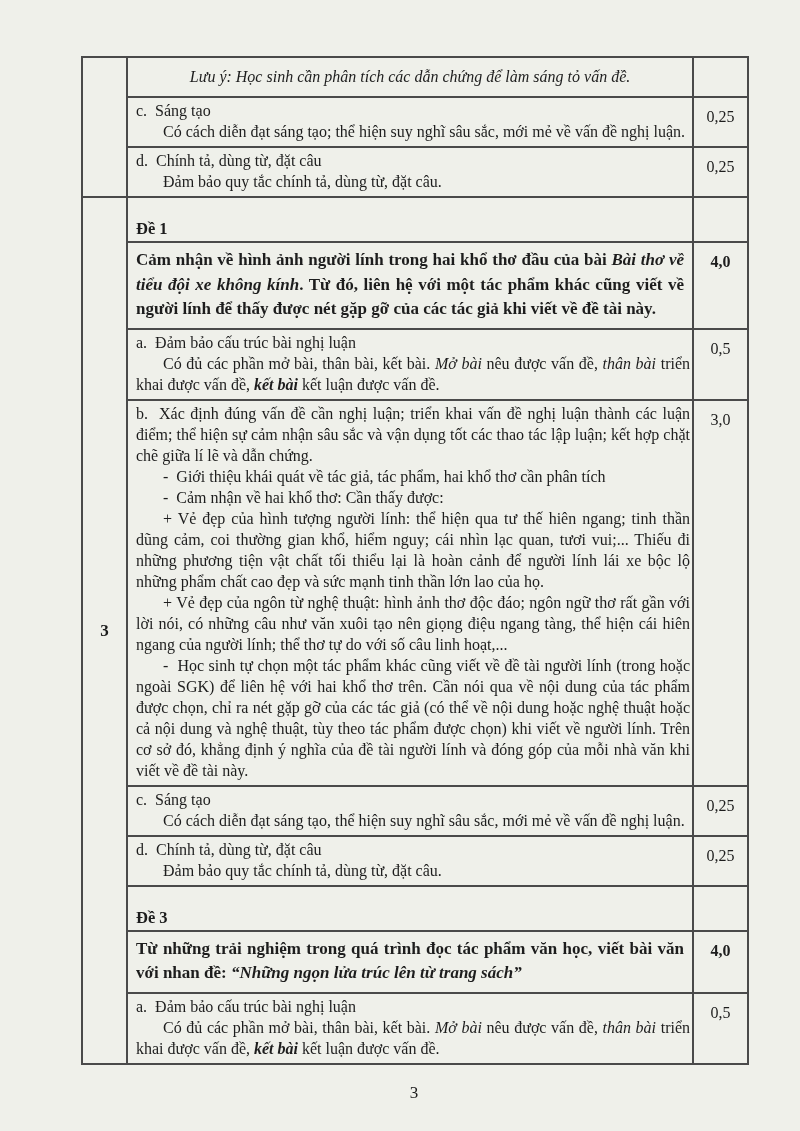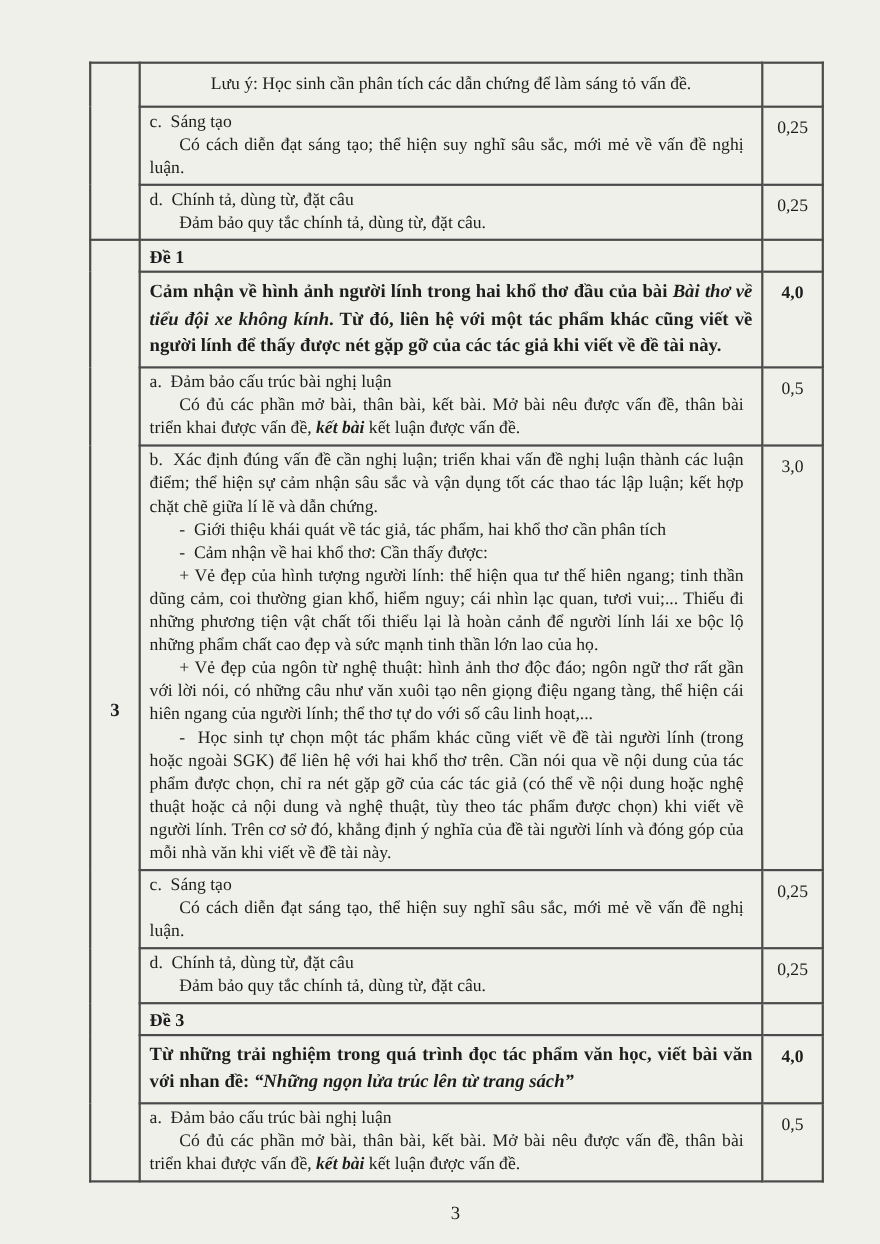--- a/index.html
+++ b/index.html
@@ -31,40 +31,40 @@
     font-size:16px;
     line-height:21px;
   }
   td.num{
     text-align:center;
     vertical-align:middle;
     font-weight:bold;
     font-size:17px;
   }
   td.content{
-    padding:2px 16px 4px 8px;
+    padding:2px 2px 4px 8px;
     text-align:justify;
   }
   td.content p{margin:0;}
   td.content p.ind{text-indent:27px;}
   td.content p.center{text-align:center;text-indent:0;}
   tr.r-note td.content{padding:8px 8px 9px 8px;}
-  tr.r-section td.content{padding:4px 8px 2px 8px;font-size:16.5px;}
+  tr.r-section td.content{padding:20px 8px 2px 8px;font-size:16.5px;}
   tr.r-prompt td.content{
     padding:5px 8px 6px 8px;
     font-size:17px;
     line-height:24.5px;
   }
   td.score{
     text-align:center;
     padding-top:8px;
     font-size:16px;
   }
   td.score.bold{font-weight:bold;border-radius:15px;}
-  .s-i{}
+  .s-i{font-style:italic;}
   .s-b{font-weight:bold;}
   .s-bi{font-weight:bold;font-style:italic;}
   .page-number{
     width:666px;
     margin:18px 0 0 81px;
     text-align:center;
     font-size:17px;
   }
 </style>
 </head>

